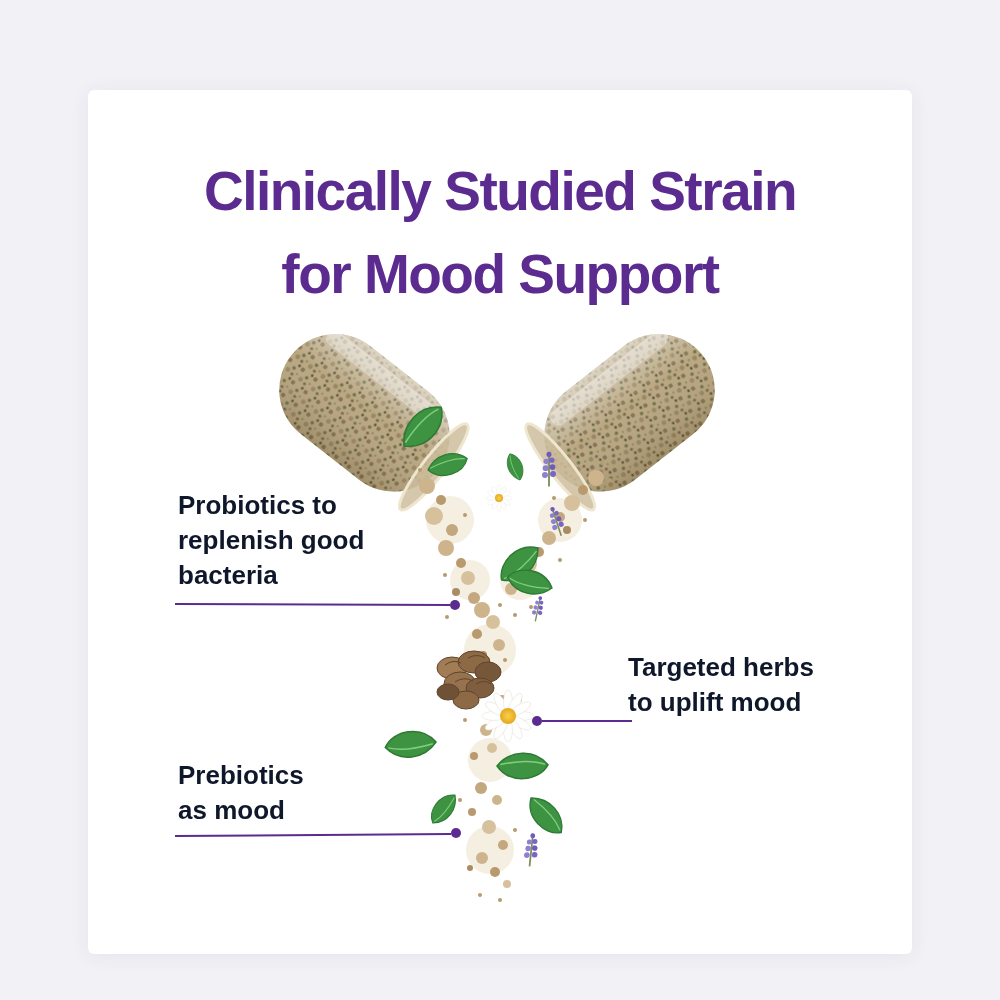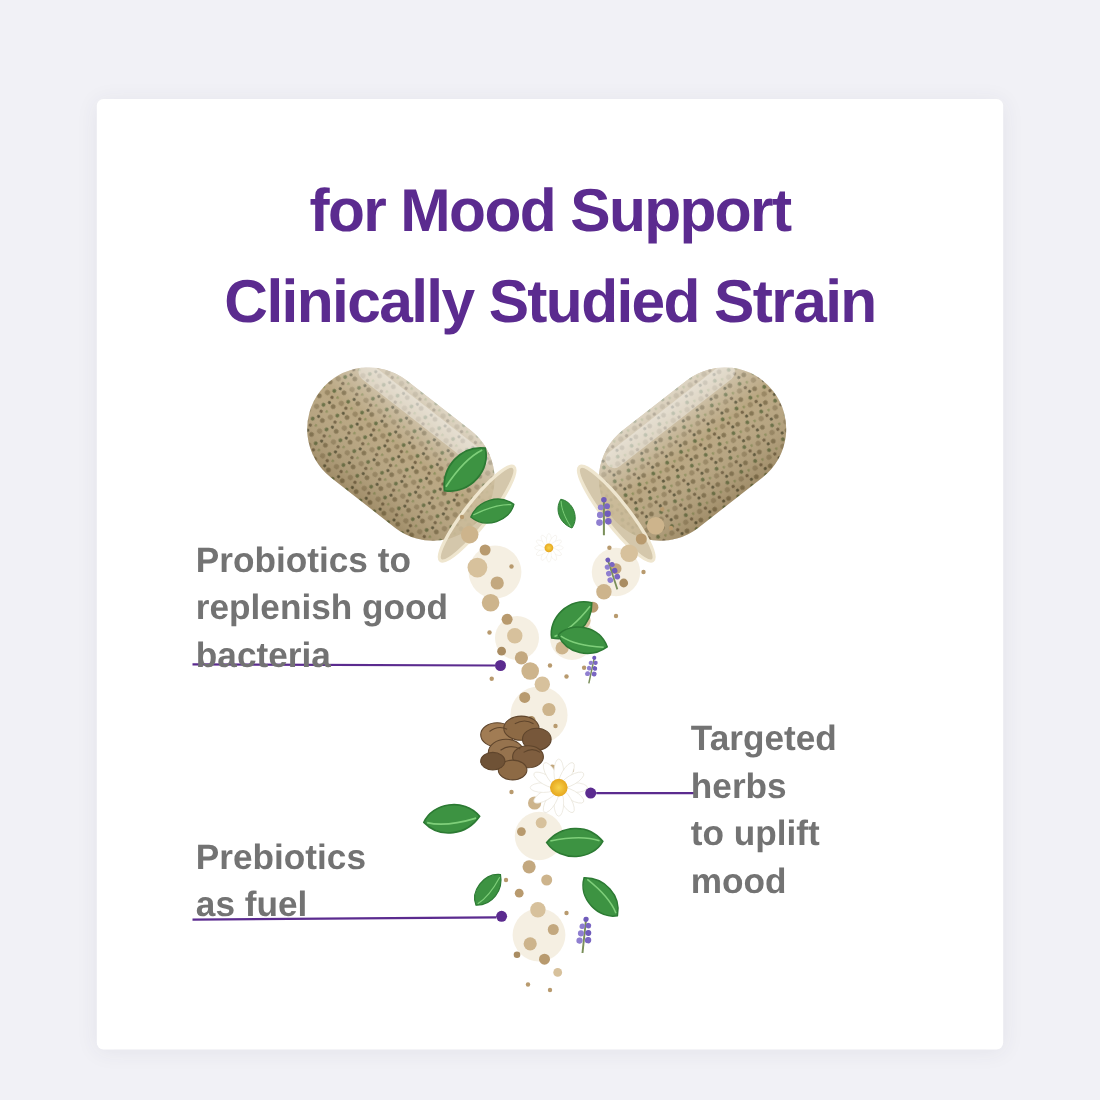--- a/index.html
+++ b/index.html
@@ -14,22 +14,22 @@
     box-shadow:0 2px 20px rgba(60,60,90,0.07);
   }
   .scene{position:absolute;left:0;top:0;width:1000px;height:1000px}
   .title{
     position:absolute;left:0;right:0;top:150px;margin:0;
     text-align:center;color:#5b2b8f;font-weight:bold;
     font-size:55px;line-height:1.5;letter-spacing:-1.5px;
   }
   .title span{display:block}
   .callout{
-    position:absolute;color:#737373;font-weight:bold;
-    font-size:32px;line-height:1.35;white-space:pre-line;
+    position:absolute;color:#0f172a;font-weight:bold;
+    font-size:26px;line-height:1.35;white-space:pre-line;
   }
   #callout-probiotics{left:178px;top:488px;text-align:left}
   #callout-herbs{left:628px;top:650px;width:208px;text-align:left}
   #callout-prebiotics{left:178px;top:758px;text-align:left}
 </style>
 </head>
 <body>
 
 <div class="card"></div>
 
@@ -215,23 +215,23 @@
     <line x1="175" y1="836" x2="451" y2="834"></line>
   </g>
   <g fill="#5b2b8f">
     <circle cx="455" cy="605" r="5"></circle>
     <circle cx="537" cy="721" r="5"></circle>
     <circle cx="456" cy="833" r="5"></circle>
   </g>
 </svg>
 
 <h1 class="title">
+  <span>Clinically Studied Strain</span>
   <span>for Mood Support</span>
-  <span>Clinically Studied Strain</span>
 </h1>
 
 <div class="callout" id="callout-probiotics">Probiotics to
 replenish good
 bacteria</div>
 <div class="callout" id="callout-herbs">Targeted herbs
 to uplift mood</div>
 <div class="callout" id="callout-prebiotics">Prebiotics
-as fuel</div>
+as mood</div>
 
 </body></html>

